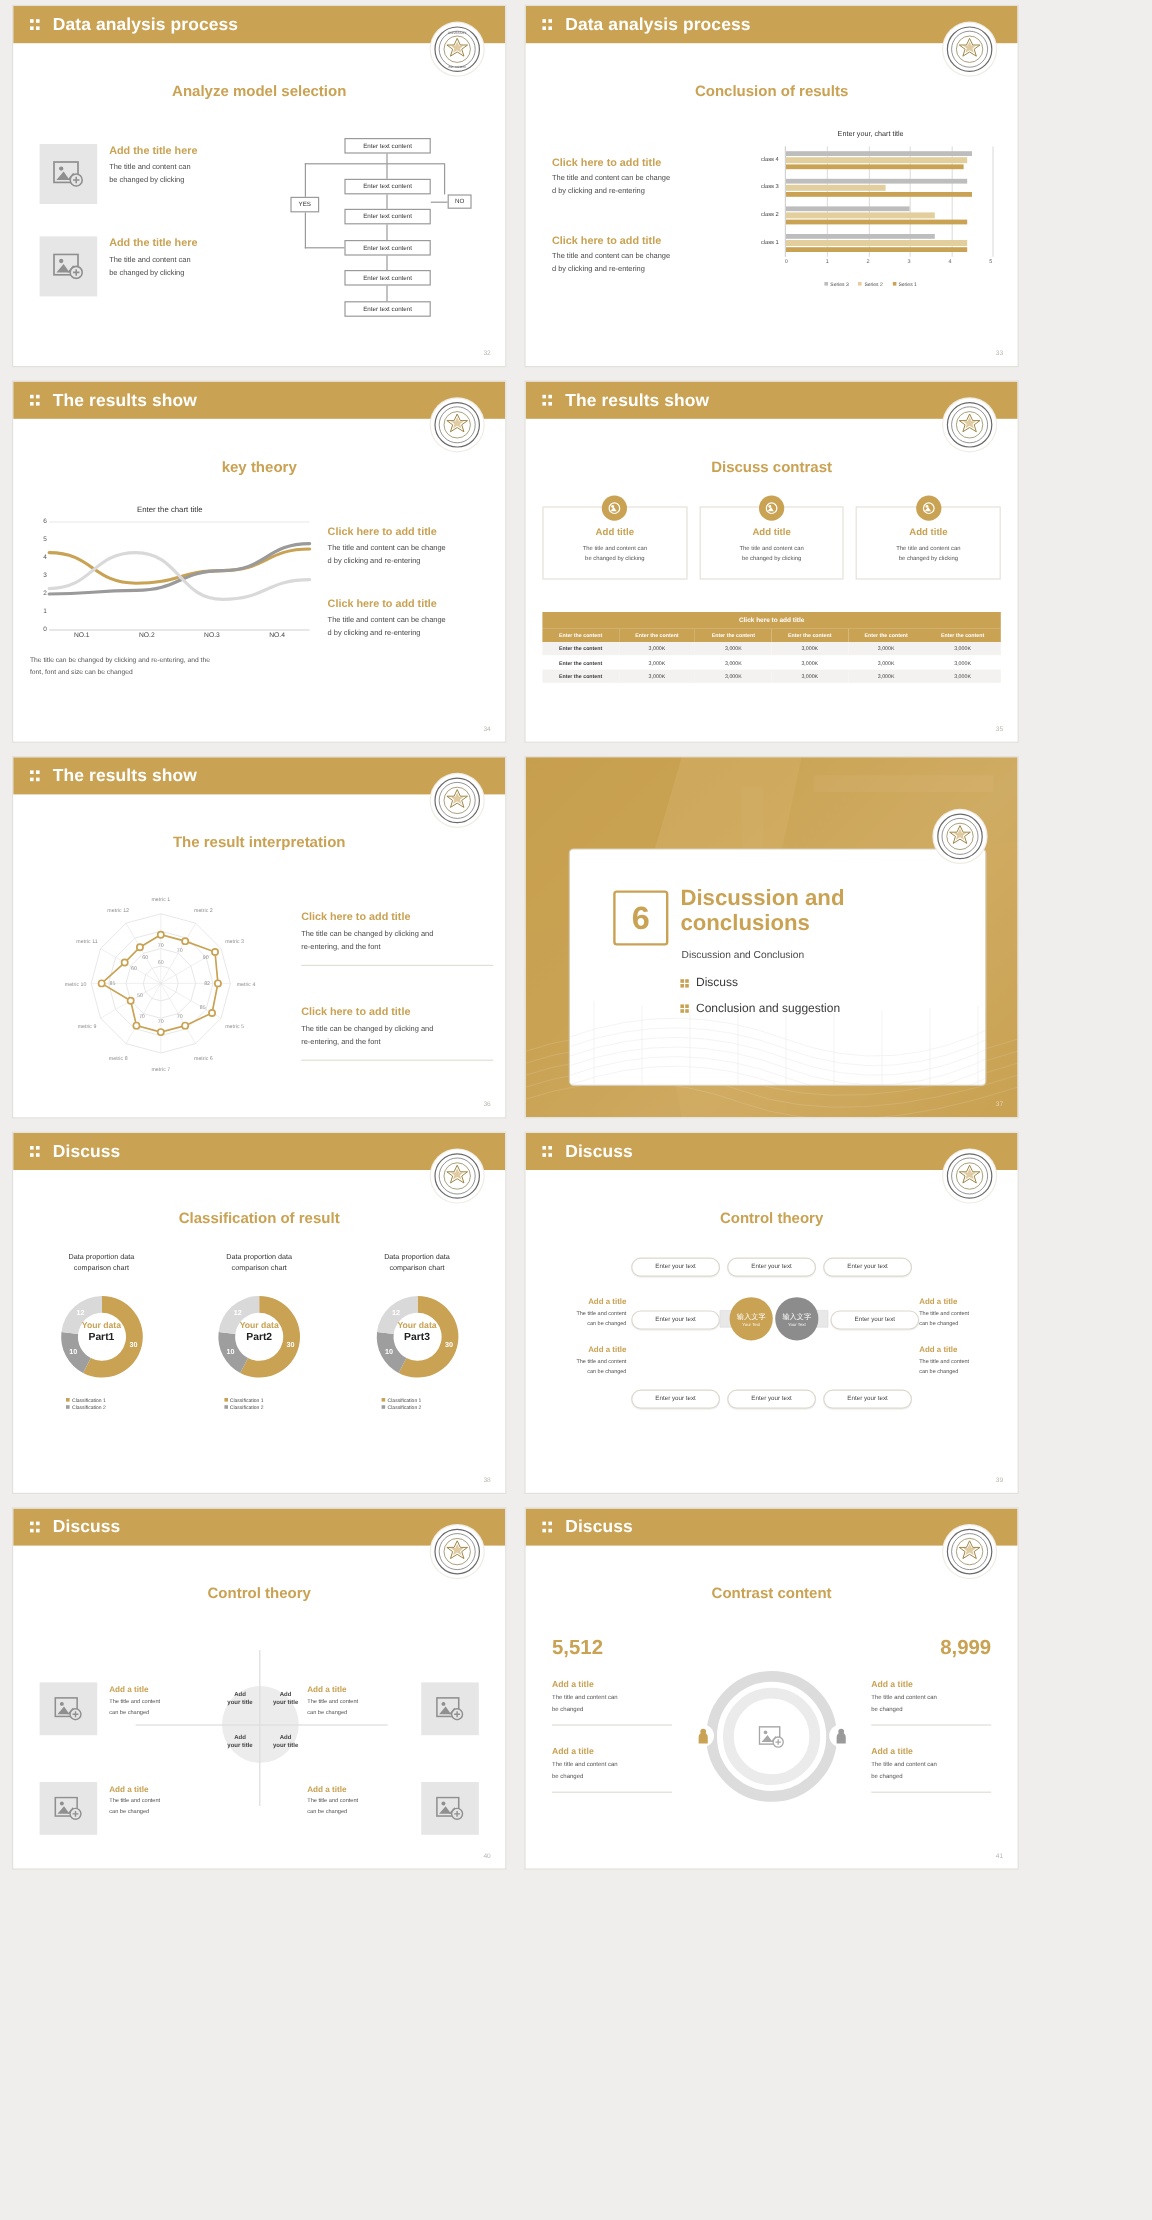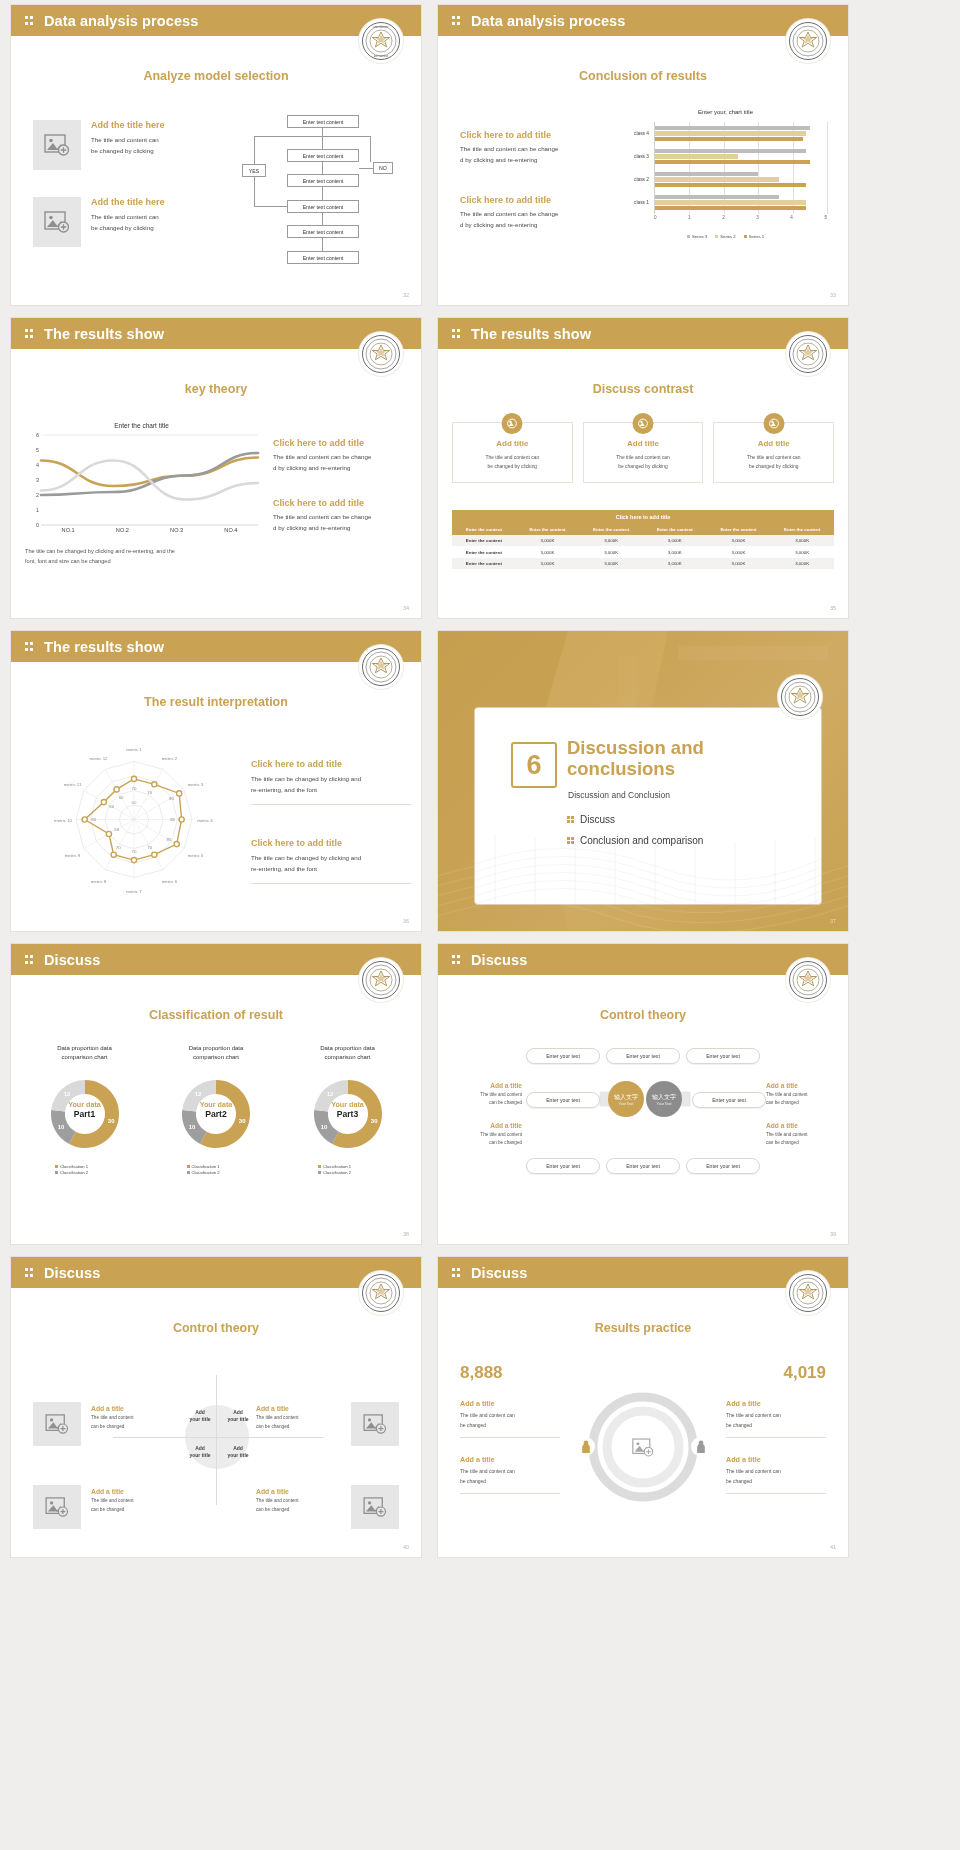--- a/index.html
+++ b/index.html
@@ -539,21 +539,21 @@
             </span>
           <span style="font-size:10px;color:#3b3b3b;">Discuss</span>
         </div>
         <div style="display:flex;align-items:center;">
           <span class="bullet">
               <i></i>
               <i></i>
               <i></i>
               <i></i>
             </span>
-          <span style="font-size:10px;color:#3b3b3b;">Conclusion and comparison</span>
+          <span style="font-size:10px;color:#3b3b3b;">Conclusion and suggestion</span>
         </div>
       </div>
     </div>
     <div class="pgno" style="color:#e6d7b6">37</div>
   </div>
 
   <div class="slide">
     <div class="bar2">
       <span class="dots">
           <i></i>
@@ -813,24 +813,24 @@
     </div>
     <div class="seal">
       <svg width="40" height="40" viewBox="0 0 40 40">
           <circle cx="20" cy="20" r="18.5" fill="none" stroke="#6a6a6a" stroke-width="1"></circle>
           <circle cx="20" cy="20" r="15" fill="none" stroke="#6a6a6a" stroke-width=".6"></circle>
           <circle cx="20" cy="20" r="11" fill="none" stroke="#8a7a4a" stroke-width=".6"></circle>
           <polygon points="20,11 22.6,16.5 28.6,16.5 23.8,20 25.6,25.8 20,22.3 14.4,25.8 16.2,20 11.4,16.5 17.4,16.5" fill="none" stroke="#9a7f3f" stroke-width=".8"></polygon>
           <polygon points="20,13.5 21.6,17 25.4,17 22.4,19.4 23.5,23 20,20.8 16.5,23 17.6,19.4 14.6,17 18.4,17" fill="#c9a253" opacity=".55"></polygon>
         </svg>
     </div>
-    <div class="subttl">Results practice</div>
-
-    <div style="position:absolute;left:22px;top:106px;color:#c9a253;font-size:17px;font-weight:bold;">8,888</div>
-    <div style="position:absolute;right:22px;top:106px;color:#c9a253;font-size:17px;font-weight:bold;">4,019</div>
+    <div class="subttl">Contrast content</div>
+
+    <div style="position:absolute;left:22px;top:106px;color:#c9a253;font-size:17px;font-weight:bold;">5,512</div>
+    <div style="position:absolute;right:22px;top:106px;color:#c9a253;font-size:17px;font-weight:bold;">8,999</div>
 
     <div style="position:absolute;left:22px;top:142px;width:100px;">
       <div style="color:#c9a253;font-size:7.2px;font-weight:bold;">Add a title</div>
       <div style="font-size:5px;color:#555;line-height:1.9;white-space:pre-line;margin-top:3px;">The title and content can
 be changed</div>
       <div class="line-sep" style="margin-top:7px;"></div>
     </div>
     <div style="position:absolute;left:22px;top:198px;width:100px;">
       <div style="color:#c9a253;font-size:7.2px;font-weight:bold;">Add a title</div>
       <div style="font-size:5px;color:#555;line-height:1.9;white-space:pre-line;margin-top:3px;">The title and content can

